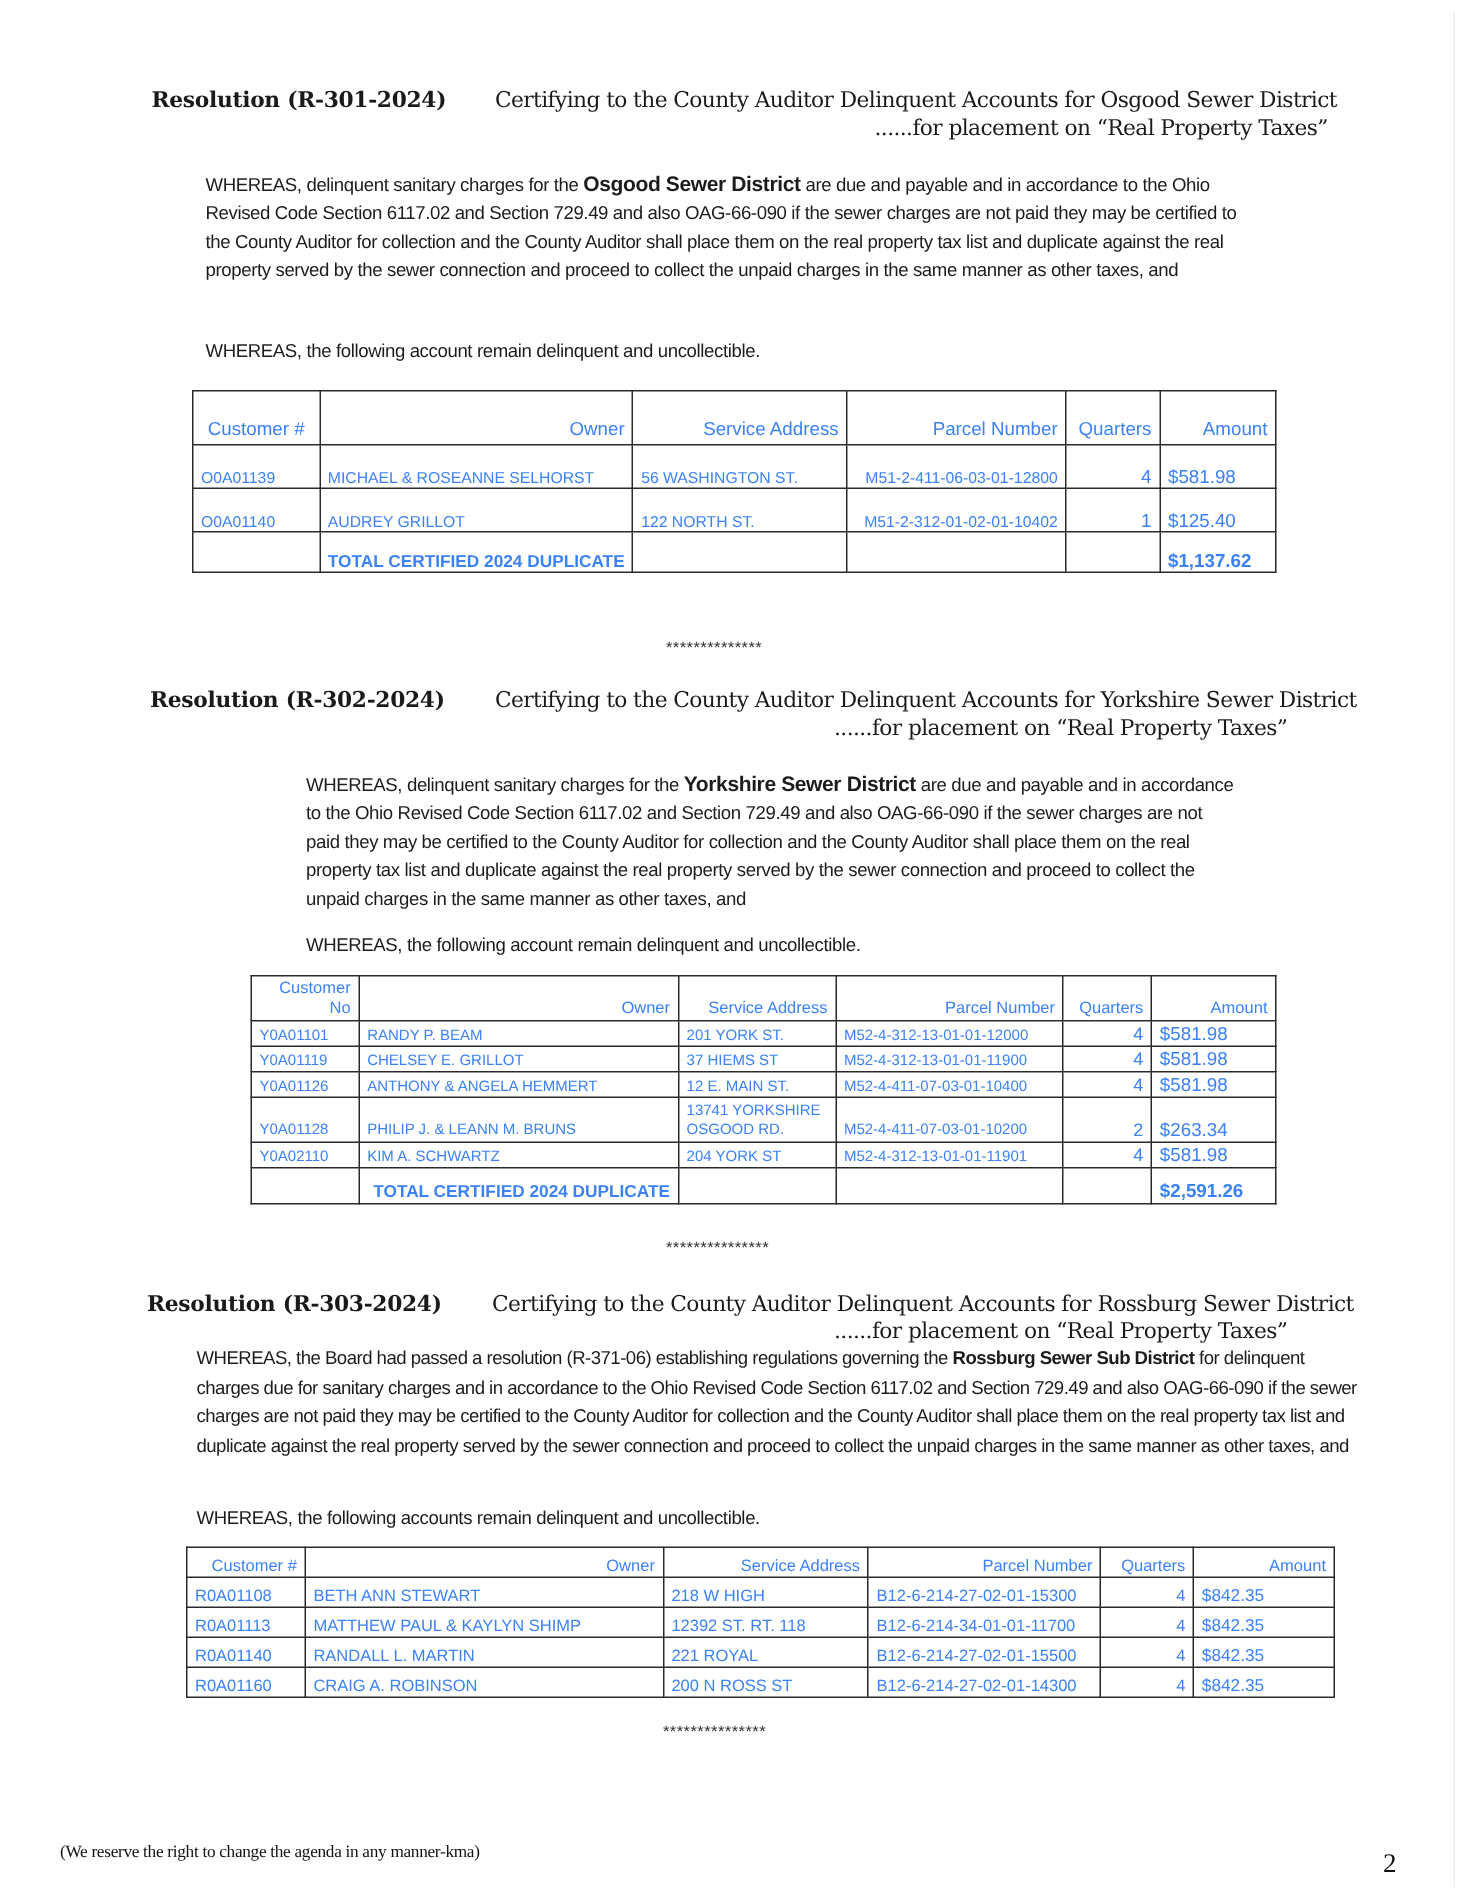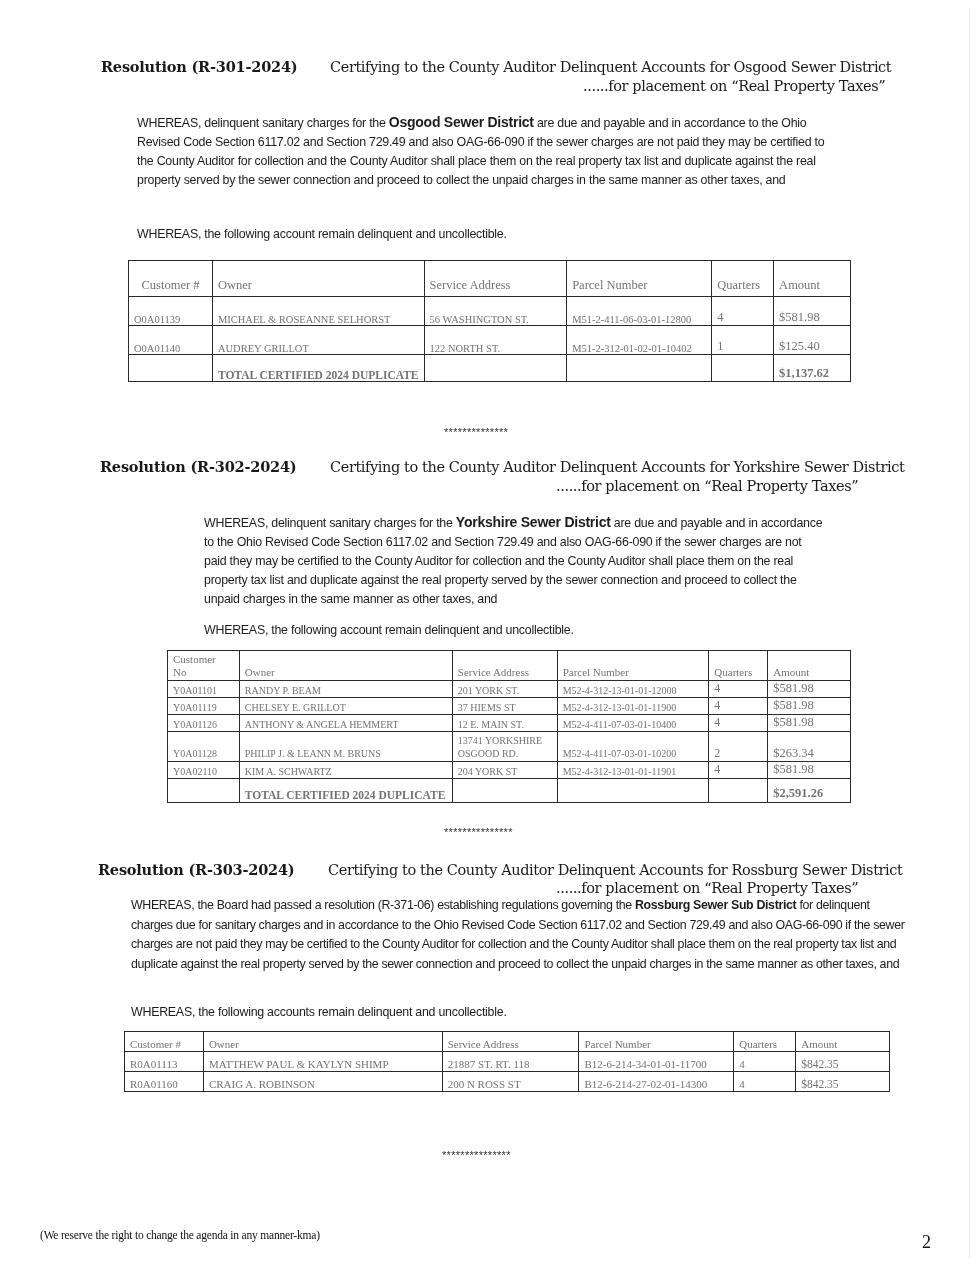--- a/index.html
+++ b/index.html
@@ -10,24 +10,24 @@
   .res-num { position: absolute; font-weight: bold; font-size: 14.5px; white-space: nowrap; letter-spacing: -0.2px; }
   .res-title { position: absolute; font-size: 14.5px; white-space: nowrap; letter-spacing: -0.4px; }
   .res-sub { position: absolute; font-size: 14.5px; white-space: nowrap; letter-spacing: -0.4px; }
 
   .para { position: absolute; font-family: "Liberation Sans", sans-serif; font-size: 12.4px; line-height: 19px; letter-spacing: -0.25px; color: #1c1c1c; }
   .para b { font-weight: bold; }
   .para .big { font-size: 14px; }
 
   .stars { position: absolute; font-family: "Liberation Sans", sans-serif; font-size: 11px; letter-spacing: 0.3px; color: #333; }
 
-  table.grid { position: absolute; border-collapse: collapse; font-family: Liberation Serif, serif; color: #737373; }
+  table.grid { position: absolute; border-collapse: collapse; font-family: Liberation Sans, sans-serif; color: #3b82f6; }
   table.grid td, table.grid th { border: 1.3px solid #2a2a2a; padding: 0 5px; white-space: nowrap; }
   table.grid th { font-weight: normal; }
-  .c { text-align: left; }
+  .c { text-align: right; }
   .r { text-align: left; }
   .bold { font-weight: bold; }
 
   #t1 { left: 128px; top: 260px; width: 723px; font-size: 12px; }
   #t1 th { height: 32px; vertical-align: bottom; padding-bottom: 3px; font-size: 12.5px; }
   #t1 td { height: 28px; vertical-align: bottom; padding-bottom: 0; font-size: 10.5px; }
   #t1 td.amt { font-size: 12.5px; }
   #t1 td.q { font-size: 12.5px; }
   #t1 tr.total td { height: 26px; font-size: 11.5px; }
   #t1 tr.total td.amt { font-size: 12.5px; }
@@ -212,24 +212,40 @@
     <tbody>
         <tr>
       <th class="c">Customer #</th>
       <th class="c">Owner</th>
       <th class="c">Service Address</th>
       <th class="c">Parcel Number</th>
       <th class="c">Quarters</th>
       <th class="c">Amount</th>
     </tr>
     <tr>
+      <td>R0A01108</td>
+      <td>BETH ANN STEWART</td>
+      <td>218 W HIGH</td>
+      <td>B12-6-214-27-02-01-15300</td>
+      <td class="c">4</td>
+      <td class="r amt">$842.35</td>
+    </tr>
+    <tr>
       <td>R0A01113</td>
       <td>MATTHEW PAUL &amp; KAYLYN SHIMP</td>
-      <td>21887 ST. RT. 118</td>
+      <td>12392 ST. RT. 118</td>
       <td>B12-6-214-34-01-01-11700</td>
+      <td class="c">4</td>
+      <td class="r amt">$842.35</td>
+    </tr>
+    <tr>
+      <td>R0A01140</td>
+      <td>RANDALL L. MARTIN</td>
+      <td>221 ROYAL</td>
+      <td>B12-6-214-27-02-01-15500</td>
       <td class="c">4</td>
       <td class="r amt">$842.35</td>
     </tr>
     <tr>
       <td>R0A01160</td>
       <td>CRAIG A. ROBINSON</td>
       <td>200 N ROSS ST</td>
       <td>B12-6-214-27-02-01-14300</td>
       <td class="c">4</td>
       <td class="r amt">$842.35</td>

